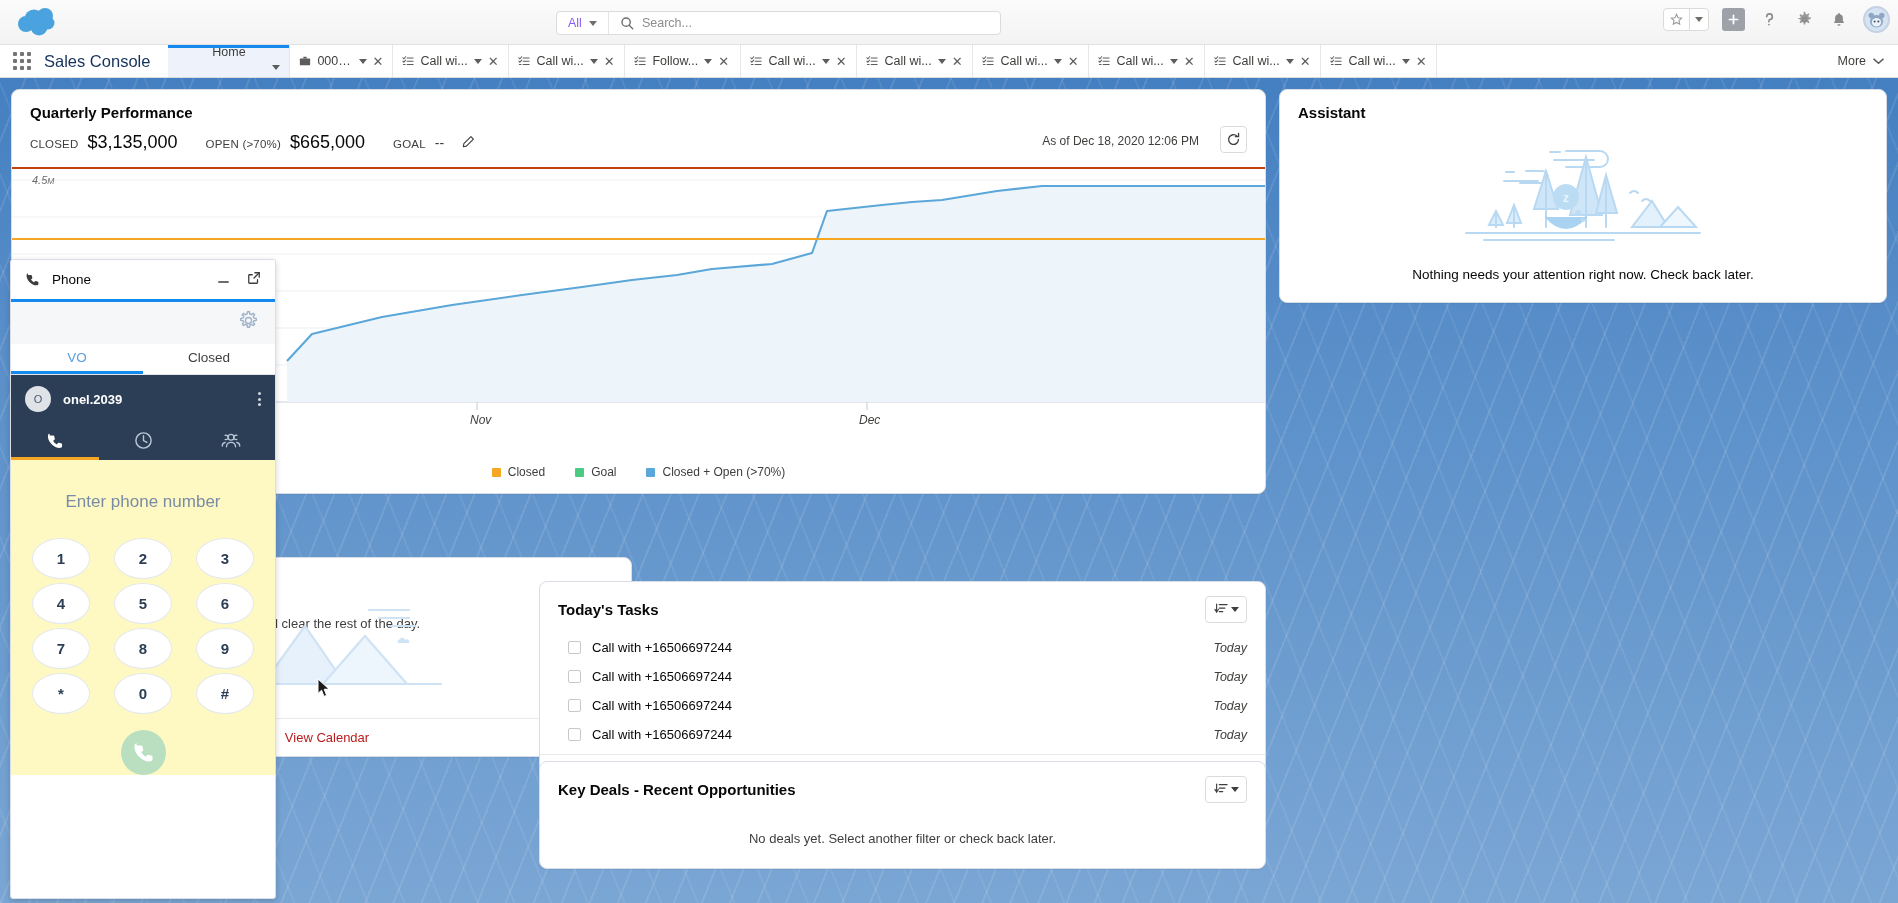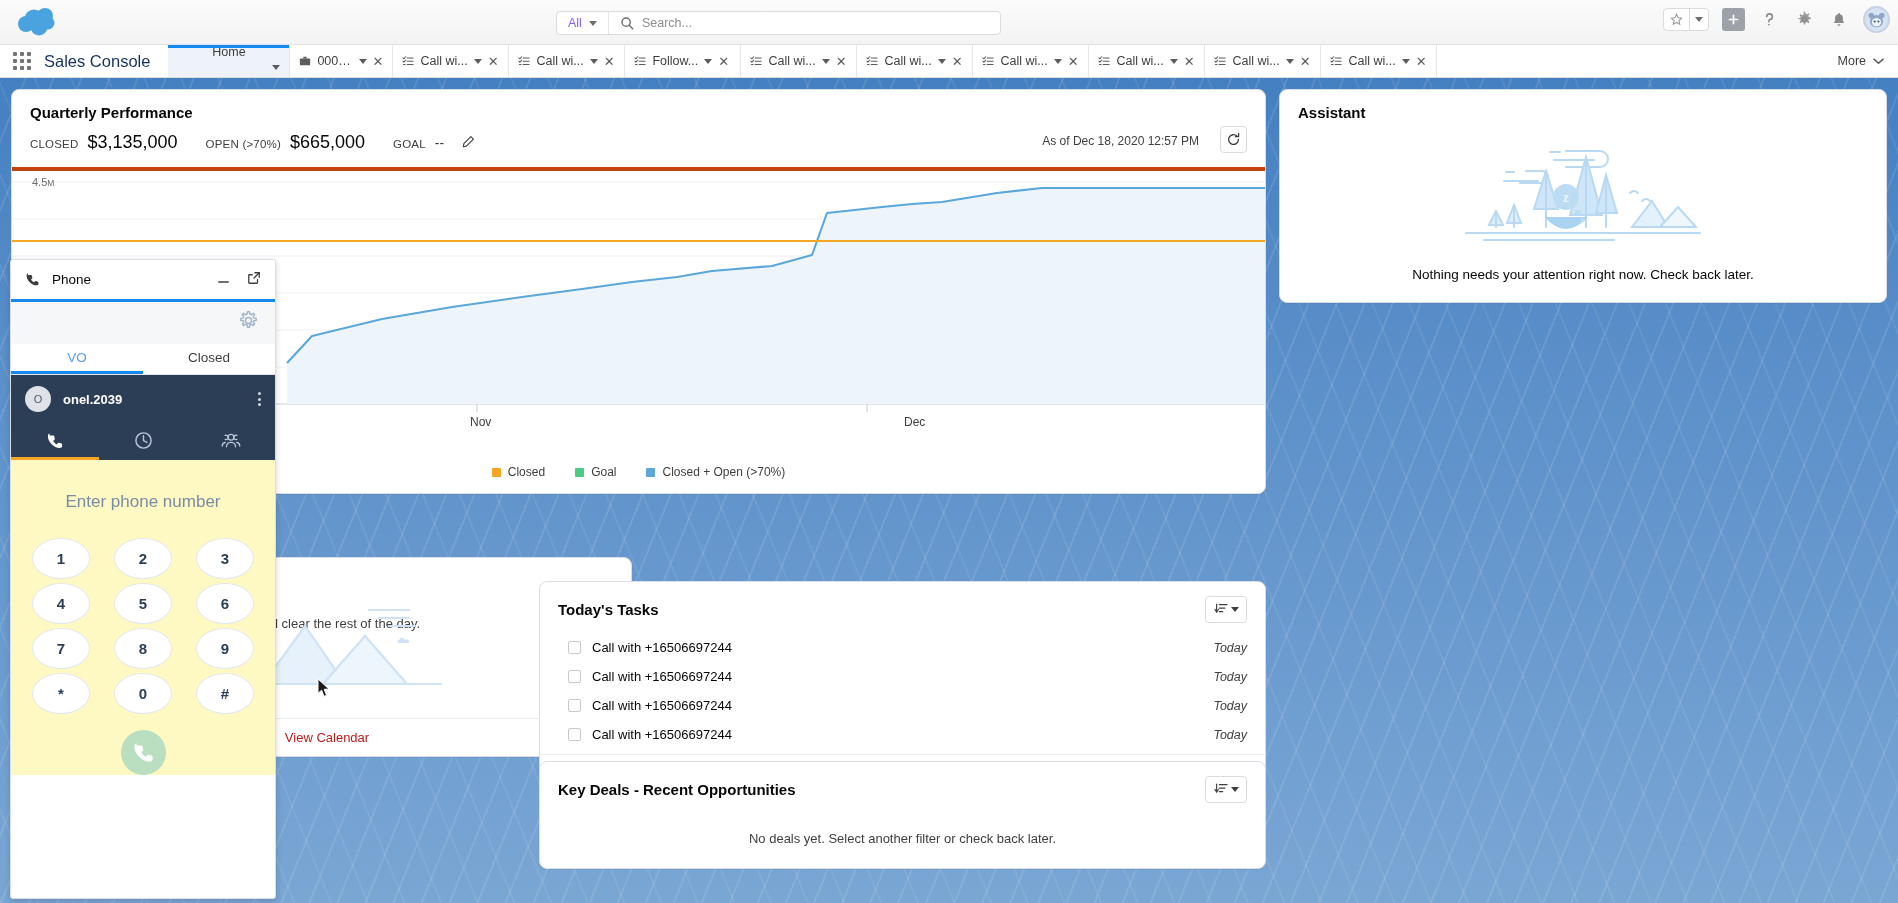--- a/index.html
+++ b/index.html
@@ -107,21 +107,21 @@
   .pencil { margin-left:9px; cursor:pointer; display:inline-flex; }
   .asof {
     position:absolute; right:66px; top:44px;
     font-size:12px; color:#3e3e3c;
   }
   .refresh-btn {
     position:absolute; right:18px; top:36px;
     width:27px;height:27px;border:1px solid #dddbda;border-radius:4px;background:#fff;
     display:flex;align-items:center;justify-content:center;cursor:pointer;
   }
-  .chart-wrap { position:relative; border-top:4px solid #c2410c; height:288px; }
+  .chart-wrap { position:relative; border-top:2px solid #c2410c; height:288px;font-style:italic; }
   .ylabel-top { position:absolute; left:20px; top:5px; font-size:11px; color:#6b6b6b; }
   .ylabel-top .suffix { font-size:8.5px; }
   .legend {
     display:flex; justify-content:center; align-items:center; gap:30px;
     padding:10px 0 14px 0; border-top:0; font-size:12px; color:#3e3e3c;
   }
   .legend .item { display:flex; align-items:center; gap:7px; cursor:pointer; }
   .legend .sw { width:9px;height:9px;border-radius:1px;display:block; }
 
   
@@ -479,21 +479,21 @@
 
   <div class="content">
 
     <div class="col-main">
 
       <div class="card qp">
         <div class="qp-head">
           <div class="card-title">Quarterly Performance</div>
         </div>
 
-        <div class="asof">As of Dec 18, 2020 12:57 PM</div>
+        <div class="asof">As of Dec 18, 2020 12:06 PM</div>
         <div class="refresh-btn">
           <svg width="15" height="15" viewBox="0 0 16 16" fill="none" stroke="#3e3e3c" stroke-width="1.4" stroke-linecap="round">
             <path d="M13.2 8a5.2 5.2 0 1 1-1.6-3.7"></path>
               <polyline points="13.4,1.6 13.4,5 10,5"></polyline>
           </svg>
         </div>
 
         <div class="metrics">
           <div class="metric">
             <span class="mlabel">CLOSED</span>
@@ -537,21 +537,21 @@
 
             <path d="M275,192 L300,165 L370,148 L440,136 L510,126 L570,118 L620,111 L665,106 L700,100
                      L760,95 L800,84 L815,42 L870,36 L900,33 L930,31 L985,22 L1030,17 L1253,17
                      L1253,233 L275,233 Z" fill="#eef5fa"></path>
             <path d="M275,192 L300,165 L370,148 L440,136 L510,126 L570,118 L620,111 L665,106 L700,100
                      L760,95 L800,84 L815,42 L870,36 L900,33 L930,31 L985,22 L1030,17 L1253,17" fill="none" stroke="#5ba7d9" stroke-width="2.1" stroke-linejoin="round"></path>
 
             <line x1="0" y1="70" x2="1253" y2="70" stroke="#f5a623" stroke-width="2.1"></line>
           </svg>
           <div style="position:absolute; left:458px; top:244px; font-size:12px; color:#3e3e3c;">Nov</div>
-          <div style="position:absolute; left:847px; top:244px; font-size:12px; color:#3e3e3c;margin-left:45px;">Dec</div>
+          <div style="position:absolute; left:847px; top:244px; font-size:12px; color:#3e3e3c;">Dec</div>
         </div>
 
         <div class="legend">
           <div class="item">
             <span class="sw" style="background:#f5a623;"></span>
             <span>Closed</span>
           </div>
           <div class="item">
             <span class="sw" style="background:#4bca81;"></span>
             <span>Goal</span>

